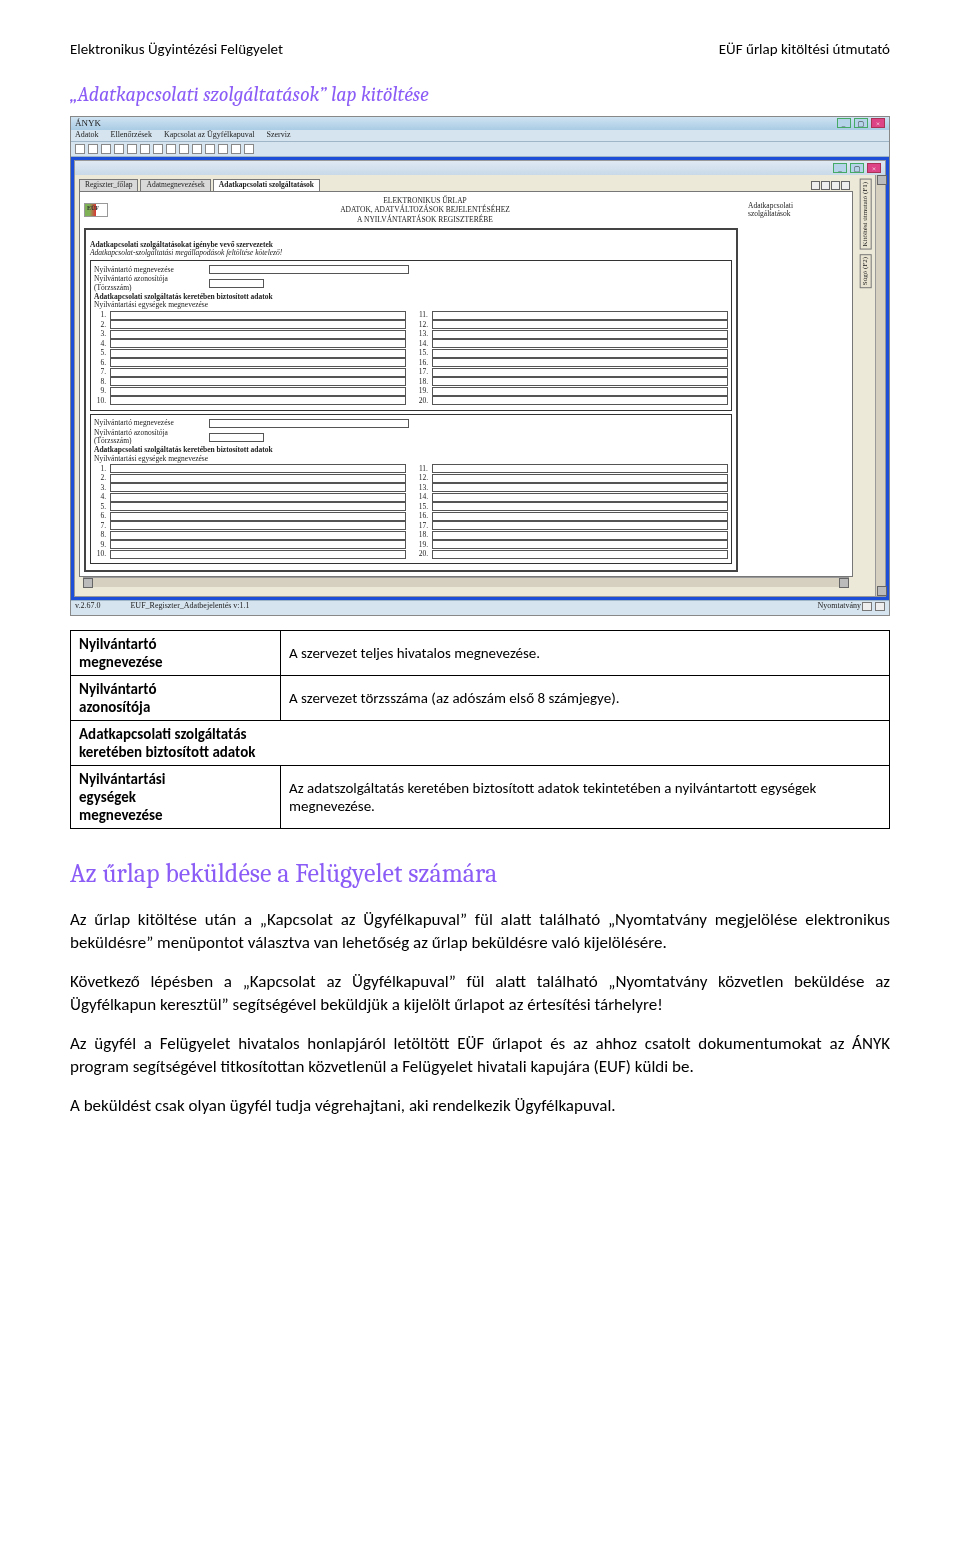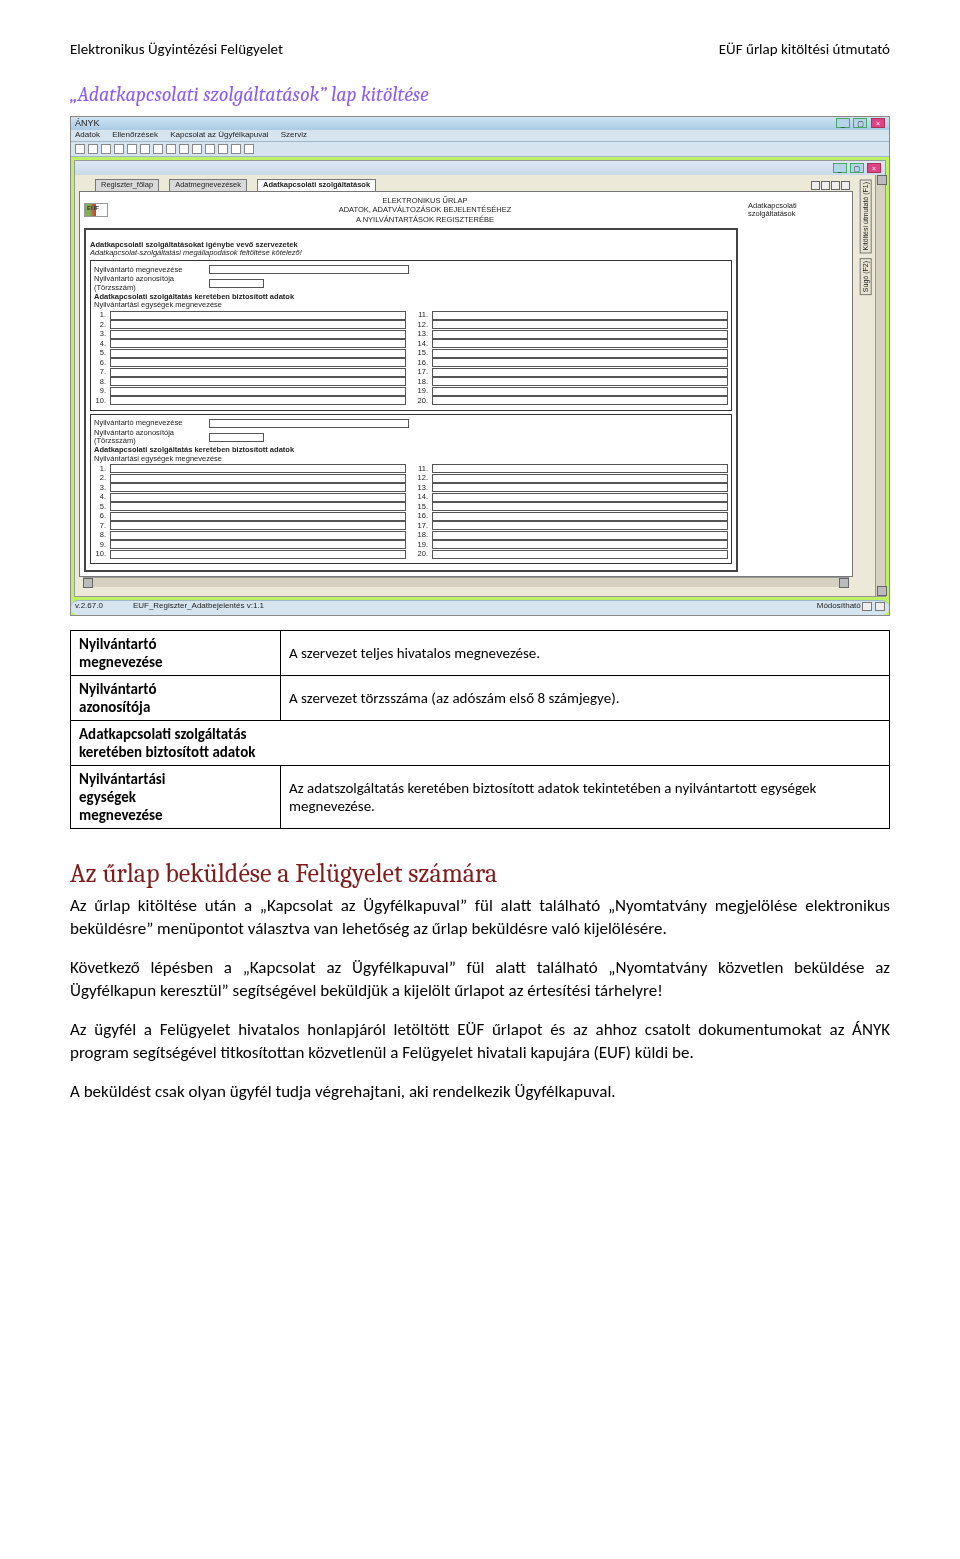--- a/index.html
+++ b/index.html
@@ -21,22 +21,22 @@
   .section-title {
     font-family: Cambria, Georgia, serif;
     font-style: italic;
     font-size: 20px;
     color: #8b5cf6;
     margin-bottom: 10px;
   }
   
   .screenshot {
     border: 1px solid #888;
-    background: #bef264;
-    font-family: Liberation Sans, sans-serif;
+    background: #1d4ed8;
+    font-family: Liberation Serif, serif;
     font-size: 8px;
     color: #222;
     line-height: 1.1;
   }
   .win-title {
     background: linear-gradient(#cfe3f2, #a9cbe4);
     padding: 1px 4px;
     display: flex;
     justify-content: space-between;
     align-items: center;
@@ -94,22 +94,21 @@
     padding: 2px 4px 6px 4px;
   }
   .tabbar {
     display:flex;
     justify-content:space-between;
     align-items:center;
     padding-top:2px;
   }
   .tabs {
     display:flex;
-    gap:10px;
-    margin-left:16px;
+    gap:2px;
   }
   .tab {
     border:1px solid #777;
     border-bottom:none;
     background:#d9d9d9;
     padding:1px 5px;
     font-size:7.5px;
   }
   .tab.active { background:#fff; font-weight:bold; }
   .nav-btns { display:flex; gap:1px; padding-right:3px;}
@@ -195,21 +194,20 @@
   .hscroll::before,.hscroll::after{content:"";position:absolute;top:0;width:8px;height:8px;background:#bbb;border:1px solid #666;}
   .hscroll::before{left:0;}
   .hscroll::after{right:0;}
   .status-bar{
     background:#d6e4ef;
     border-top:1px solid #9fb6c8;
     padding:1px 4px;
     display:flex;
     justify-content:flex-end;
     font-size:8px;
-    border-radius:7px;
   }
   .status-bar .mid{flex:1;text-align:left;padding-left:30px;}
   .status-bar .badges span{display:inline-block;width:10px;height:9px;border:1px solid #777;margin-left:1px;background:#eee;}
 
   
   .desc-table{
     border-collapse:collapse;
     width:100%;
     margin-top:14px;
     font-size:15px;
@@ -219,22 +217,22 @@
     padding:4px 8px;
     vertical-align:middle;
   }
   .desc-table td.label{ font-weight:bold; width:210px;}
   .desc-table td.fullrow{ font-weight:bold;}
   
   .body-section{ margin-top:30px;}
   .body-heading{
     font-family: Cambria, Georgia, serif;
     font-size:26px;
-    color:#7f1d1d;
-    margin-bottom:6px;
+    color:#8b5cf6;
+    margin-bottom:20px;
   }
   p.body-p{
     font-size:17px;
     text-align:justify;
     margin-bottom:16px;
     line-height:1.35;
   }
   .page-foot{
     text-align:center;
     font-size:15px;
@@ -543,21 +541,21 @@
           <div class="side-tab">Kitöltési útmutató (F1)</div>
           <div class="side-tab">Súgó (F2)</div>
         </div>
         <div class="vscroll"></div>
       </div>
     </div>
 
     <div class="status-bar">
       <span>v.2.67.0</span>
       <span class="mid">EUF_Regiszter_Adatbejelentés v:1.1</span>
-      <span>Módosítható</span>
+      <span>Nyomtatvány</span>
       <span class="badges">
         <span></span>
         <span></span>
       </span>
     </div>
   </div>
 
   <table class="desc-table">
     <tbody>
         <tr>

